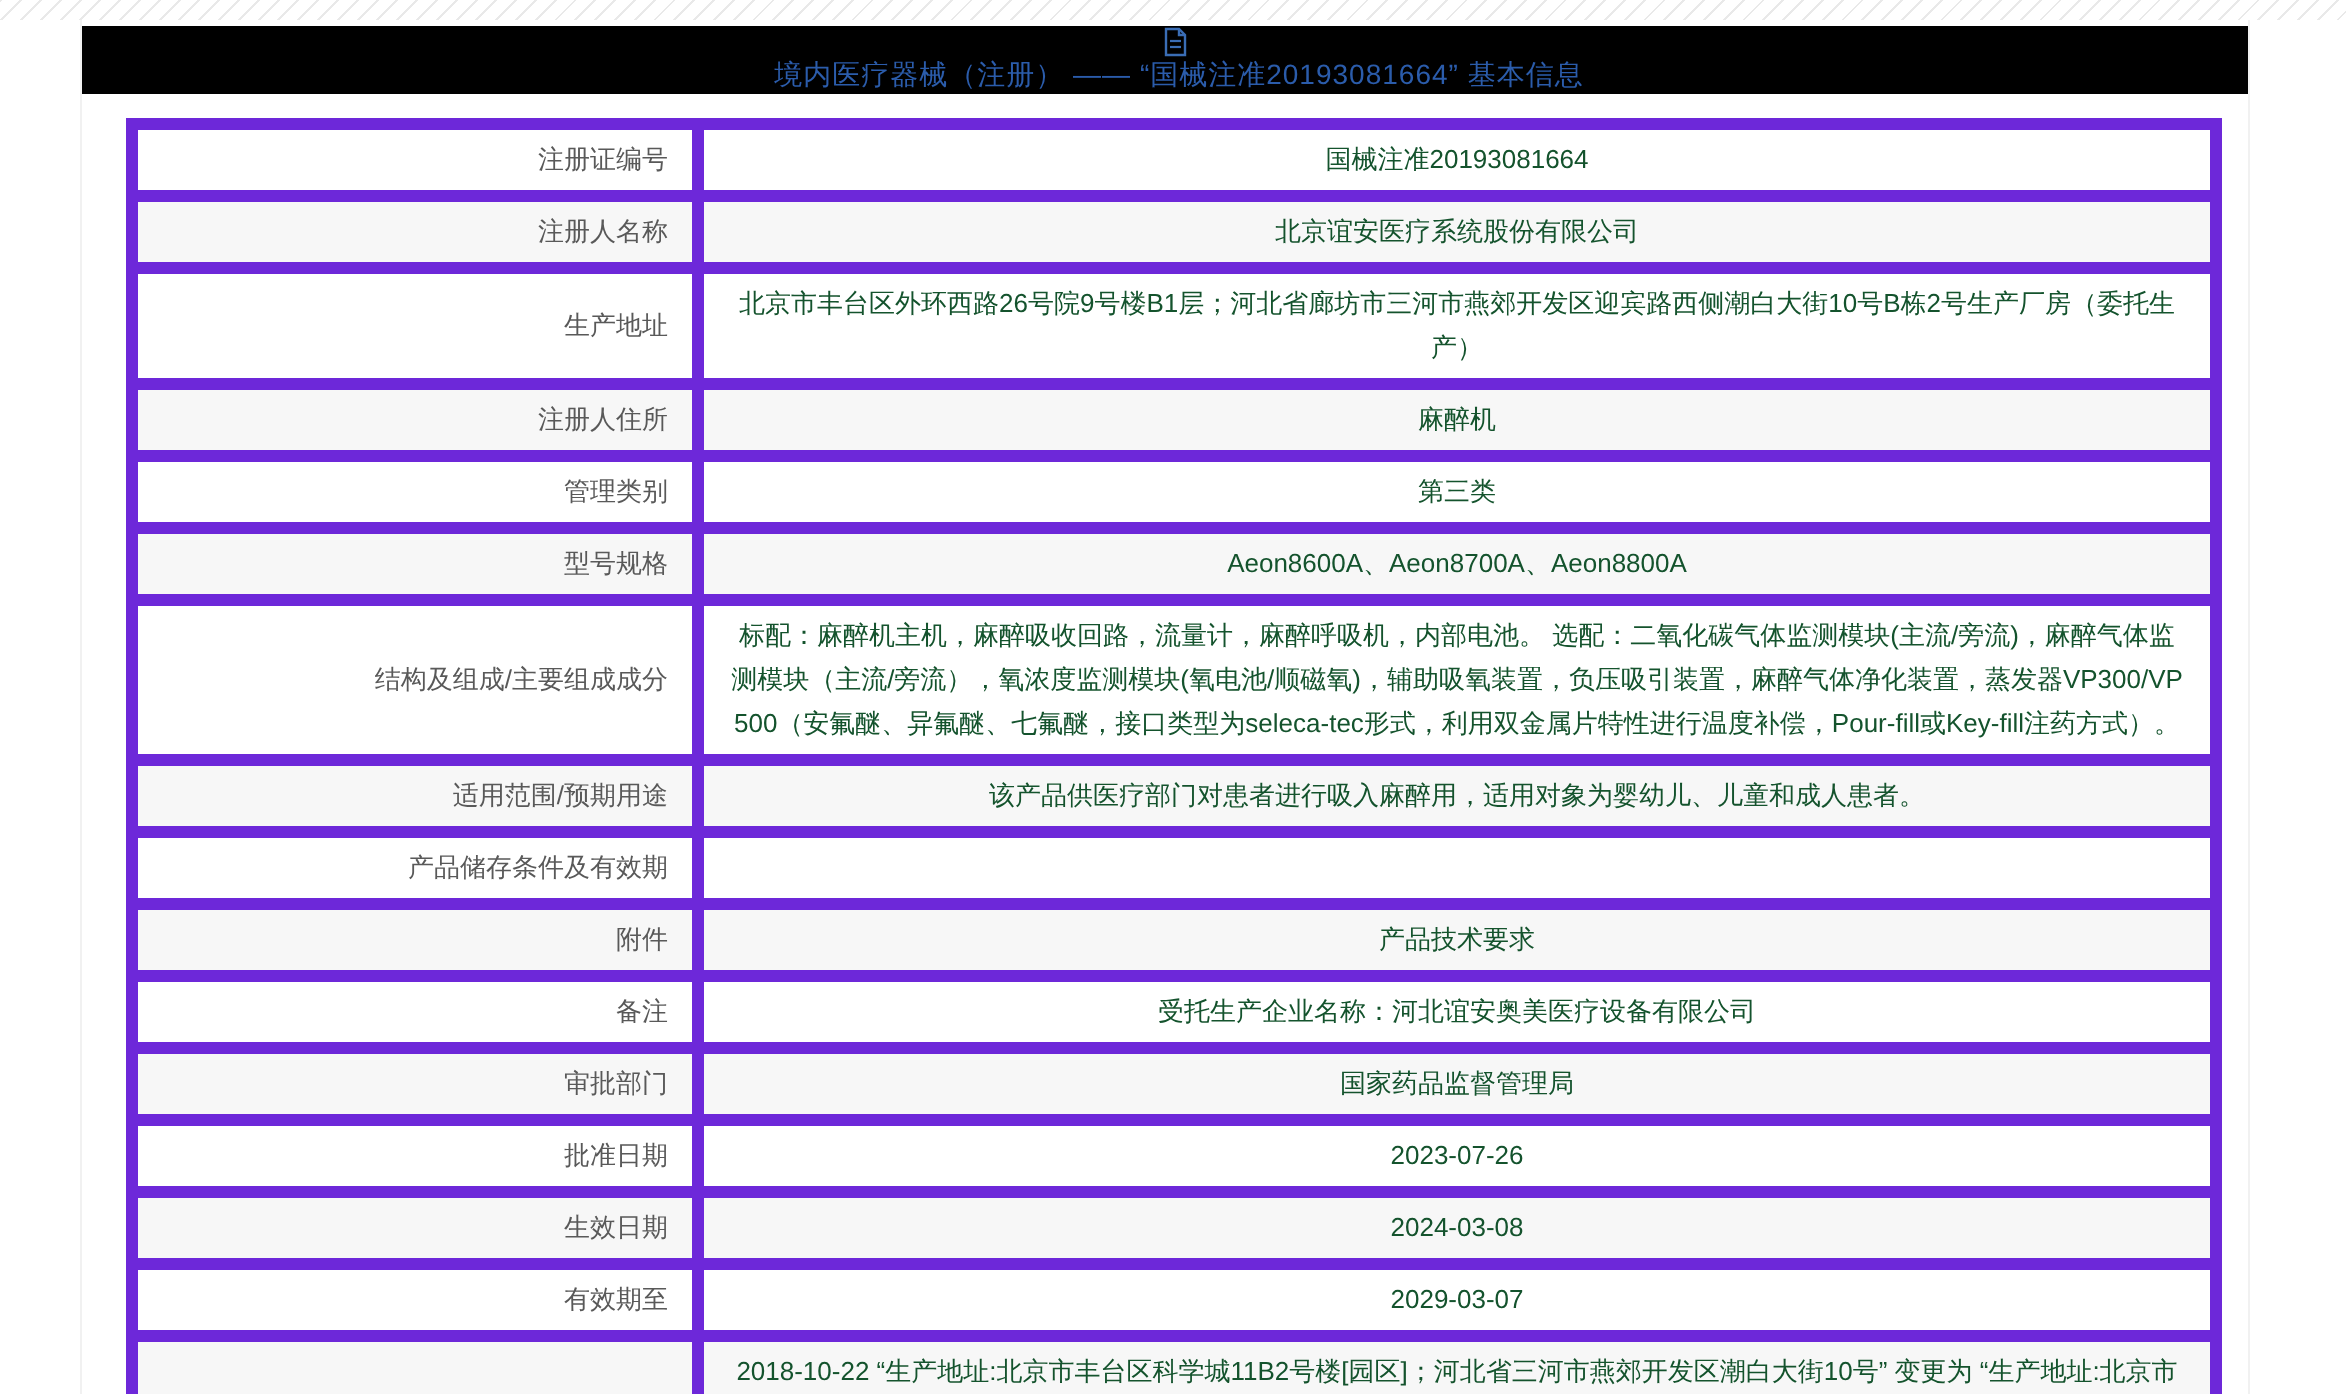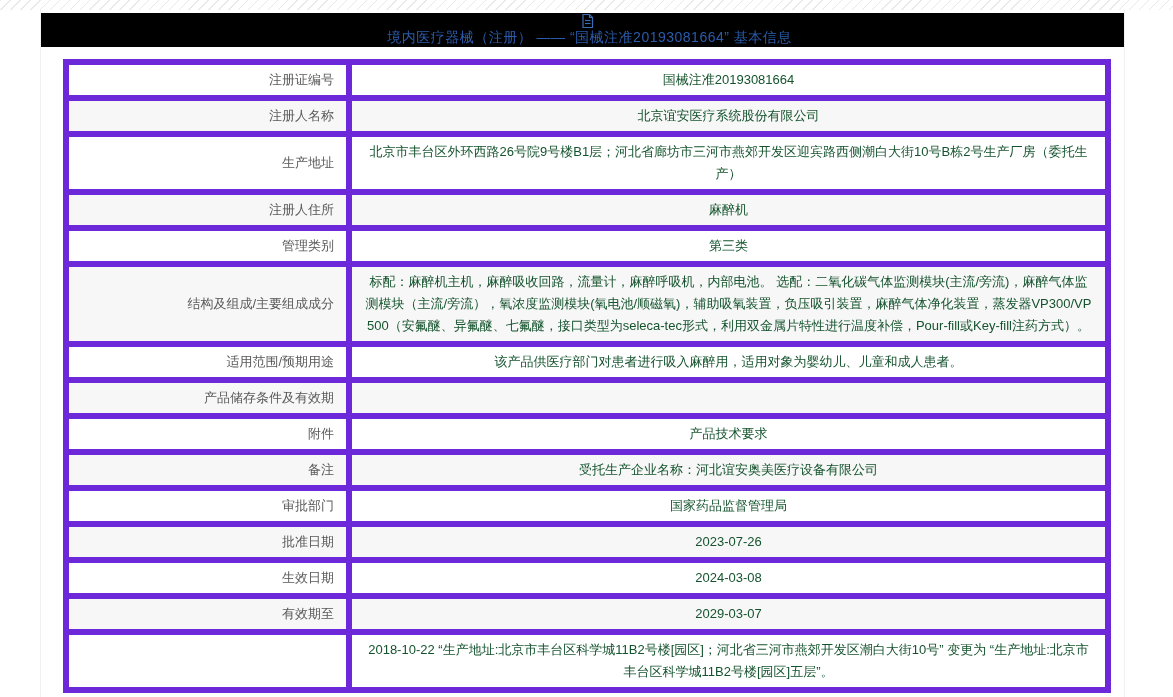--- a/index.html
+++ b/index.html
@@ -96,20 +96,24 @@
           </tr>
           <tr>
             <td class="lbl">注册人住所</td>
             <td class="val">麻醉机</td>
           </tr>
           <tr>
             <td class="lbl">管理类别</td>
             <td class="val">第三类</td>
           </tr>
           <tr>
+            <td class="lbl">型号规格</td>
+            <td class="val">Aeon8600A、Aeon8700A、Aeon8800A</td>
+          </tr>
+          <tr>
             <td class="lbl">结构及组成/主要组成成分</td>
             <td class="val">标配：麻醉机主机，麻醉吸收回路，流量计，麻醉呼吸机，内部电池。 选配：二氧化碳气体监测模块(主流/旁流)，麻醉气体监测模块（主流/旁流），氧浓度监测模块(氧电池/顺磁氧)，辅助吸氧装置，负压吸引装置，麻醉气体净化装置，蒸发器VP300/VP500（安氟醚、异氟醚、七氟醚，接口类型为seleca-tec形式，利用双金属片特性进行温度补偿，Pour-fill或Key-fill注药方式）。</td>
           </tr>
           <tr>
             <td class="lbl">适用范围/预期用途</td>
             <td class="val">该产品供医疗部门对患者进行吸入麻醉用，适用对象为婴幼儿、儿童和成人患者。</td>
           </tr>
           <tr>
             <td class="lbl">产品储存条件及有效期</td>
             <td class="val">&nbsp;</td>

